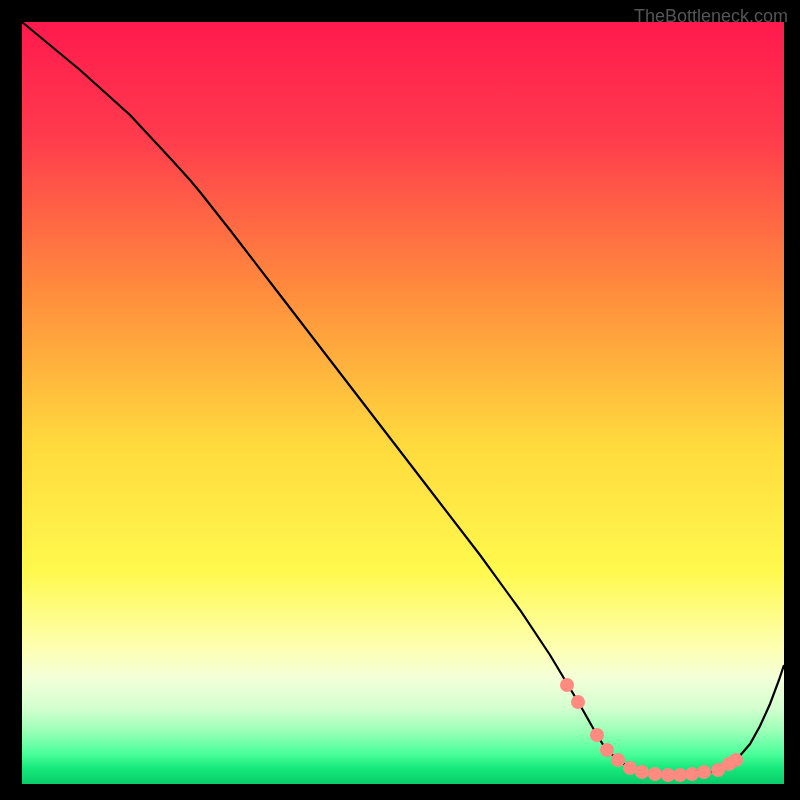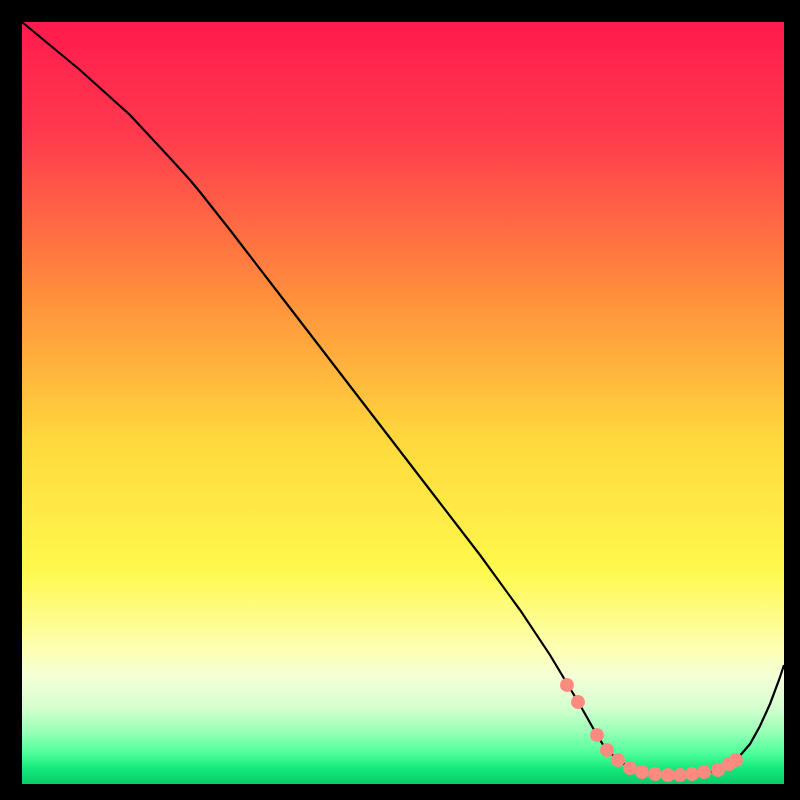--- a/index.html
+++ b/index.html
@@ -27,20 +27,21 @@
     z-index: 10;
   }
   svg {
     display: block;
   }
 </style>
 </head>
 <body>
 
 <div class="chart-container">
+  <div class="watermark">TheBottleneck.com</div>
   <svg id="chart-svg" width="800" height="800">
     <defs>
       <linearGradient id="bg-grad" x1="0" y1="0" x2="0" y2="1">
           <stop offset="0%" stop-color="#ff1a4d"></stop>
           <stop offset="15%" stop-color="#ff3b4d"></stop>
           <stop offset="35%" stop-color="#ff8b3d"></stop>
           <stop offset="55.00000000000001%" stop-color="#ffd93d"></stop>
           <stop offset="72%" stop-color="#fff94d"></stop>
           <stop offset="82%" stop-color="#fdffb0"></stop>
           <stop offset="86%" stop-color="#f5ffd8"></stop>

